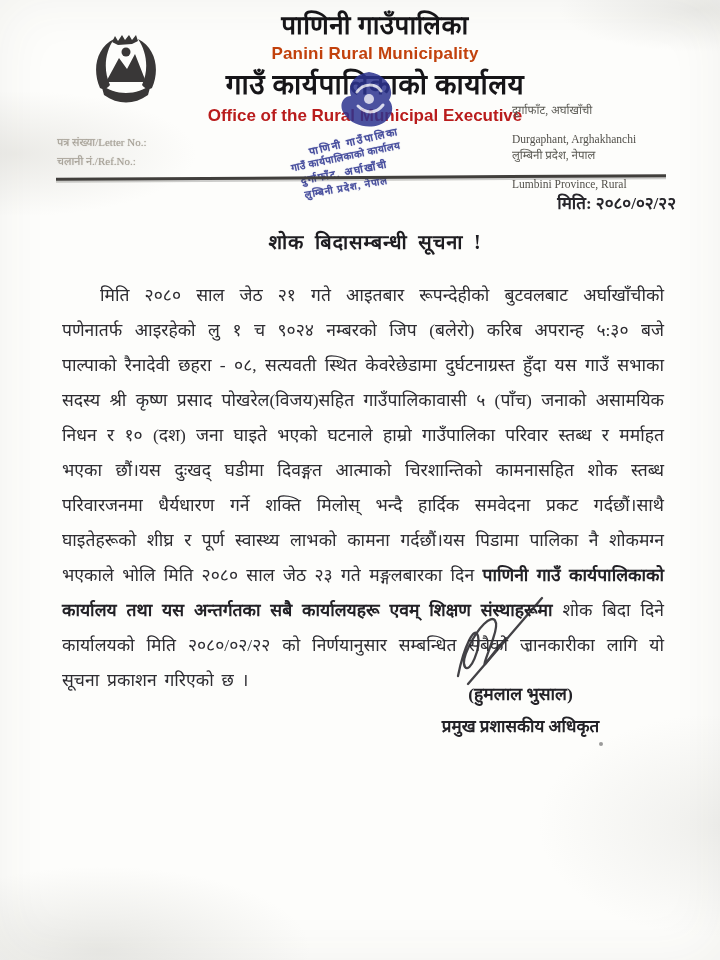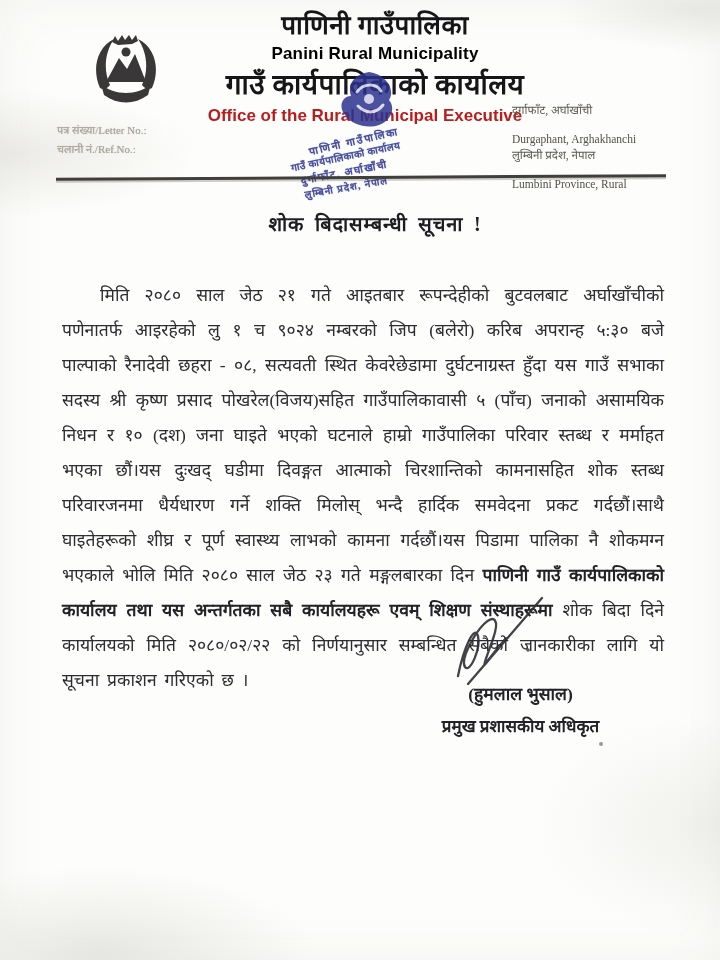--- a/index.html
+++ b/index.html
@@ -15,34 +15,34 @@
       radial-gradient(ellipse 260px 90px at 2% 16%, rgba(190,188,180,.28), transparent 70%),
       radial-gradient(ellipse 300px 120px at 14% 99%, rgba(185,185,178,.30), transparent 70%),
       radial-gradient(ellipse 260px 160px at 100% 86%, rgba(190,190,184,.22), transparent 70%),
       radial-gradient(ellipse 200px 60px at 97% 1%, rgba(180,180,174,.25), transparent 70%);
   }
   .abs{position:absolute;}
   .ctr{text-align:center;}
   .np-big{font-weight:700;color:#161518;letter-spacing:.5px;}
   .h1{left:110px;top:6px;width:530px;font-size:26px;}
   .en-sub{left:110px;top:44px;width:530px;font-family:"Liberation Sans","DejaVu Sans",sans-serif;
-    font-weight:600;font-size:17px;color:#000000;letter-spacing:.2px;}
+    font-weight:600;font-size:17px;color:#c2410c;letter-spacing:.2px;}
   .h2{left:110px;top:64px;width:530px;font-size:28px;}
   .office-en{left:100px;top:106px;width:530px;font-family:"Liberation Sans","DejaVu Sans",sans-serif;
     font-weight:700;font-size:17px;color:#b91c1c;}
   .logo{left:88px;top:32px;width:76px;height:80px;}
-  .lblcol{left:57px;top:121px;font-size:11px;line-height:19px;color:#a8a399;
+  .lblcol{left:57px;top:133px;font-size:11px;line-height:19px;color:#a8a399;
     text-shadow:0 0 1px rgba(168,163,153,.7);}
   .addr{left:512px;top:102px;font-size:11.5px;line-height:16.5px;}
   .addr .np{color:#5c5b55;}
   .addr .en{color:#514f49;margin-top:12px;}
   .divider{left:56px;top:176px;width:610px;height:3px;background:#413f3c;
     box-shadow:0 2px 0 rgba(65,63,60,.25);transform:rotate(-0.35deg);}
   .date{left:430px;top:191px;width:246px;text-align:right;font-size:17px;font-weight:600;color:#27262b;}
-  .title{left:70px;top:210px;width:610px;font-size:20px;font-weight:700;color:#1e1d21;
+  .title{left:70px;top:228px;width:610px;font-size:20px;font-weight:700;color:#1e1d21;
     letter-spacing:.8px;word-spacing:5px;}
   .body{
     left:62px;top:260px;width:602px;font-size:17.5px;line-height:35px;
     text-align:justify;text-indent:38px;word-spacing:3.5px;color:#2d2c31;
   }
   .body strong{font-weight:700;color:#222126;}
   .stamp{left:284px;top:70px;width:190px;height:135px;pointer-events:none;}
   .stamp .line{position:absolute;white-space:nowrap;color:#2b338f;font-weight:700;opacity:.86;
     text-shadow:0 0 1px rgba(43,51,143,.55);}
   .stamp .l1{top:64px;left:24px;font-size:10.5px;letter-spacing:2px;transform:rotate(-13deg);}
@@ -104,20 +104,21 @@
 
   <div class="abs addr">
     <div class="np">दुर्गाफाँट, अर्घाखाँची</div>
     <div class="en">Durgaphant, Arghakhanchi</div>
     <div class="np">लुम्बिनी प्रदेश, नेपाल</div>
     <div class="en">Lumbini Province, Rural</div>
   </div>
 
   <div class="abs divider"></div>
 
+  <div class="abs date">मिति: २०८०/०२/२२</div>
 
   <div class="abs ctr title">शोक बिदासम्बन्धी सूचना !</div>
 
   <p class="abs body"><span>मिति २०८० साल जेठ २१ गते आइतबार रूपन्देहीको बुटवलबाट अर्घाखाँचीको पणेनातर्फ आइरहेको लु १ च ९०२४ नम्बरको जिप (बलेरो) करिब अपरान्ह ५:३० बजे पाल्पाको रैनादेवी छहरा - ०८, सत्यवती स्थित केवरेछेडामा दुर्घटनाग्रस्त हुँदा यस गाउँ सभाका सदस्य श्री कृष्ण प्रसाद पोखरेल(विजय)सहित गाउँपालिकावासी ५ (पाँच) जनाको असामयिक निधन र १० (दश) जना घाइते भएको घटनाले हाम्रो गाउँपालिका परिवार स्तब्ध र मर्माहत भएका छौं।यस दुःखद् घडीमा दिवङ्गत आत्माको चिरशान्तिको कामनासहित शोक स्तब्ध परिवारजनमा धैर्यधारण गर्ने शक्ति मिलोस् भन्दै हार्दिक समवेदना प्रकट गर्दछौं।साथै घाइतेहरूको शीघ्र र पूर्ण स्वास्थ्य लाभको कामना गर्दछौं।यस पिडामा पालिका नै शोकमग्न भएकाले भोलि मिति २०८० साल जेठ २३ गते मङ्गलबारका दिन </span><strong>पाणिनी गाउँ कार्यपालिकाको कार्यालय तथा यस अन्तर्गतका सबै कार्यालयहरू एवम् शिक्षण संस्थाहरूमा</strong><span> शोक बिदा दिने कार्यालयको मिति २०८०/०२/२२ को निर्णयानुसार सम्बन्धित सबैको जानकारीका लागि यो सूचना प्रकाशन गरिएको छ ।</span></p>
 
   <div class="abs sig">
     <svg viewBox="0 0 112 98" width="112" height="98">
       <g fill="none" stroke="#2f2e33" stroke-width="2.3" stroke-linecap="round" opacity="0.9">
         <path d="M10,86 C16,56 27,34 30,46 C33,58 22,84 17,77 C12,70 26,44 36,34 C46,24 52,29 45,49 C39,66 34,78 38,73 C44,65 52,55 58,48"></path>
         <path d="M20,94 L94,8"></path>

